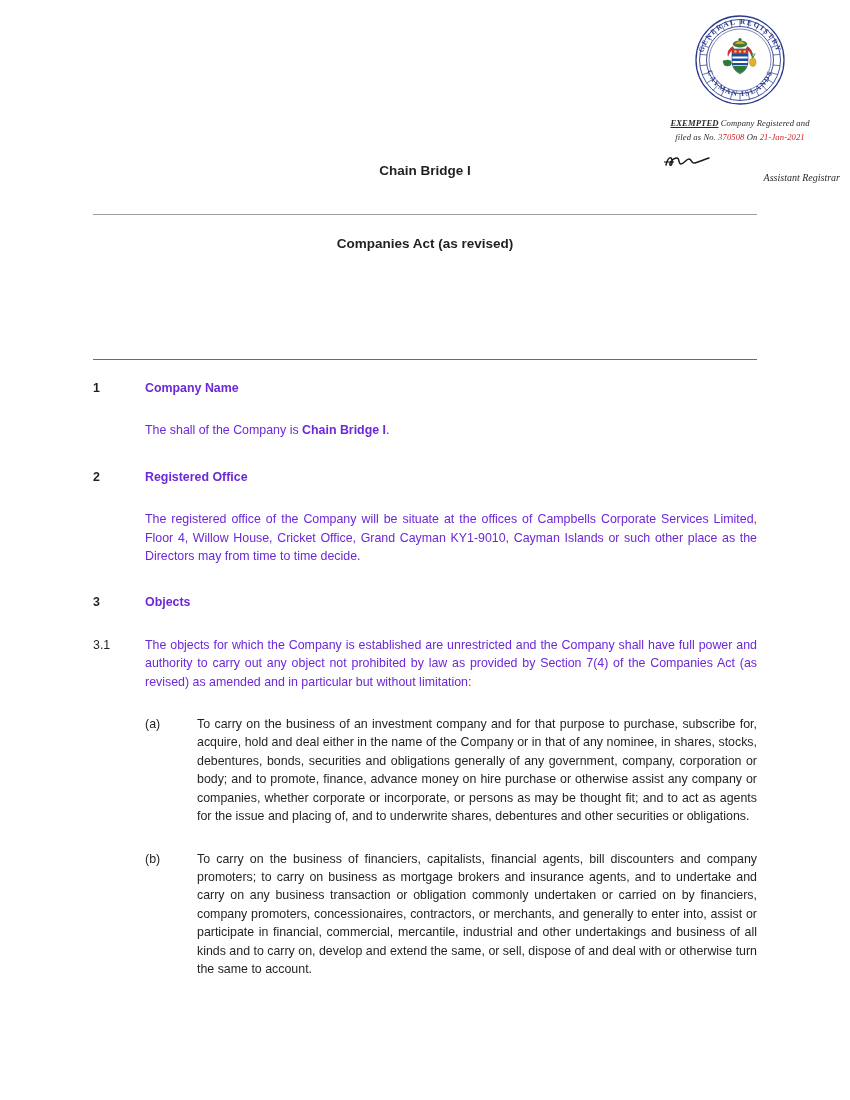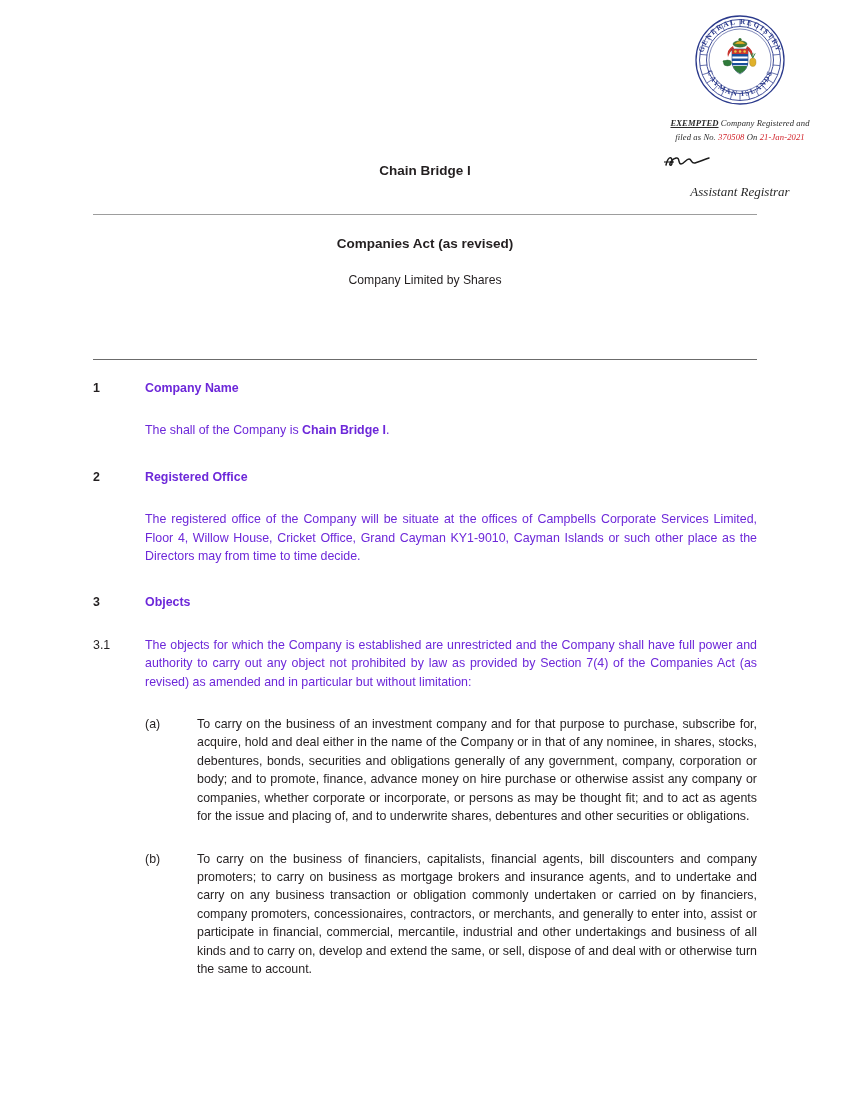--- a/index.html
+++ b/index.html
@@ -49,23 +49,24 @@
     text-decoration: underline;
     margin-top: 32px;
   }
   .stamp-red { color: #d1232a; }
 
   .sig-wrap { margin-top: 9px; text-align: center; }
   .sig-svg { display: block; margin: 0 auto 2px 22px; }
   .sig-title {
     font-family: "Liberation Serif", serif;
     font-style: italic;
-    font-size: 13px;
+    font-size: 10px;
     color: #2a2a2a;
-    margin-top: 15px;
+    margin-top: 3px;
+    text-align: right;
   }
 
   
   .doc-header-name {
     position: absolute;
     top: 163px;
     left: 93px;
     width: 664px;
     text-align: center;
     font-size: 13.5px;
@@ -279,21 +280,20 @@
       <div class="sig-title">Assistant Registrar</div>
     </div>
   </div>
 
   <div class="doc-header-name">Chain Bridge I</div>
 
   <div class="rule rule-top"></div>
 
   <div class="title-block">
     <div class="title-act">Companies Act (as revised)</div>
-    <div class="title-sub">Company Limited by Shares</div>
   </div>
 
   <div class="rule rule-bottom"></div>
 
   <div class="body-area">
 
     <div class="clause">
       <div class="clause-num bold">1</div>
       <div class="clause-body heading">Company Name</div>
     </div>

